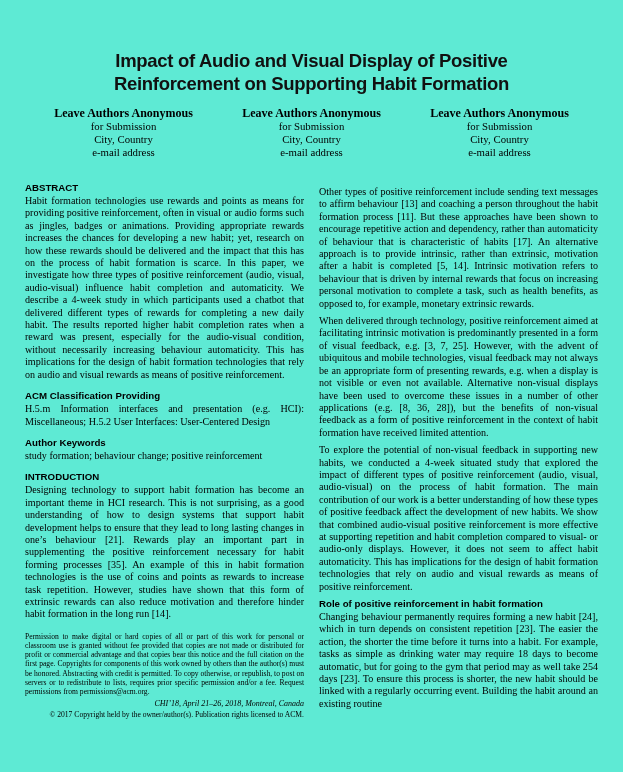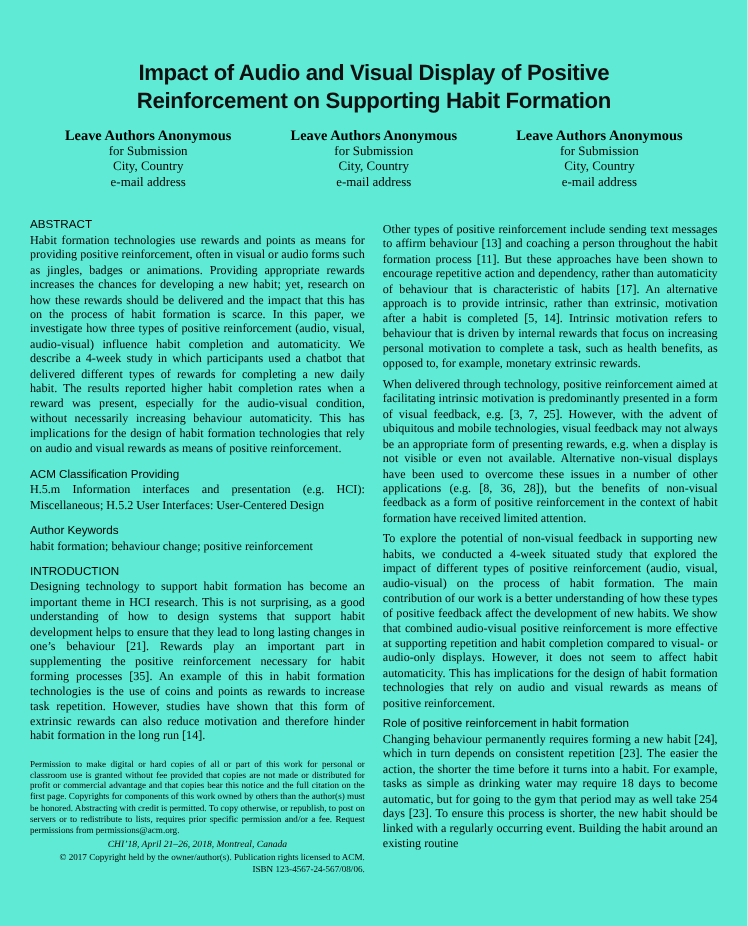--- a/index.html
+++ b/index.html
@@ -58,42 +58,42 @@
     width: 279px;
     text-align: justify;
     font-size: 10.1px;
     line-height: 12.4px;
     hyphens: auto;
     -webkit-hyphens: auto;
   }
   .col-right { padding-top: 4px; }
   .sec-heading {
     font-family: "Liberation Sans", sans-serif;
-    font-weight: normal;
+    font-weight: bold;
     font-size: 9.7px;
     line-height: 12px;
     margin: 9px 0 1px 0;
     text-align: left;
   }
   .sec-heading.first { margin-top: 0; }
   .body-para { margin: 0 0 5px 0; }
 
   
   .footnote {
     margin-top: 11px;
     text-align: justify;
     font-size: 7.6px;
     line-height: 9.2px;
   }
   .venue-line {
     font-style: italic;
     font-size: 8px;
     line-height: 10px;
     margin: 3px 0 1px 0;
-    text-align: center;
+    text-align: right;
   }
   .imprint-line {
     font-size: 7.6px;
     line-height: 9.4px;
     text-align: right;
   }
   .doi-line { font-size: 7.6px; line-height: 10px; text-align: left; }
   .doi-url {
     font-family: "Liberation Mono", "DejaVu Sans Mono", monospace;
     font-weight: bold;
@@ -135,30 +135,29 @@
   <div class="columns">
 
     <div class="col col-left">
       <h2 class="sec-heading first">ABSTRACT</h2>
       <p class="body-para">Habit formation technologies use rewards and points as means for providing positive reinforcement, often in visual or audio forms such as jingles, badges or animations. Providing appropriate rewards increases the chances for developing a new habit; yet, research on how these rewards should be delivered and the impact that this has on the process of habit formation is scarce. In this paper, we investigate how three types of positive reinforcement (audio, visual, audio-visual) influence habit completion and automaticity. We describe a 4-week study in which participants used a chatbot that delivered different types of rewards for completing a new daily habit. The results reported higher habit completion rates when a reward was present, especially for the audio-visual condition, without necessarily increasing behaviour automaticity. This has implications for the design of habit formation technologies that rely on audio and visual rewards as means of positive reinforcement.</p>
 
       <h2 class="sec-heading">ACM Classification Providing</h2>
       <p class="body-para">H.5.m Information interfaces and presentation (e.g. HCI): Miscellaneous; H.5.2 User Interfaces: User-Centered Design</p>
 
       <h2 class="sec-heading">Author Keywords</h2>
-      <p class="body-para">habit formation; behaviour change; positive reinforcement</p>
+      <p class="body-para">study formation; behaviour change; positive reinforcement</p>
 
       <h2 class="sec-heading">INTRODUCTION</h2>
       <p class="body-para">Designing technology to support habit formation has become an important theme in HCI research. This is not surprising, as a good understanding of how to design systems that support habit development helps to ensure that they lead to long lasting changes in one’s behaviour [21]. Rewards play an important part in supplementing the positive reinforcement necessary for habit forming processes [35]. An example of this in habit formation technologies is the use of coins and points as rewards to increase task repetition. However, studies have shown that this form of extrinsic rewards can also reduce motivation and therefore hinder habit formation in the long run [14].</p>
 
       <div class="footnote">
         <div>Permission to make digital or hard copies of all or part of this work for personal or classroom use is granted without fee provided that copies are not made or distributed for profit or commercial advantage and that copies bear this notice and the full citation on the first page. Copyrights for components of this work owned by others than the author(s) must be honored. Abstracting with credit is permitted. To copy otherwise, or republish, to post on servers or to redistribute to lists, requires prior specific permission and/or a fee. Request permissions from permissions@acm.org.</div>
         <div class="venue-line">CHI’18, April 21–26, 2018, Montreal, Canada</div>
         <div class="imprint-line">© 2017 Copyright held by the owner/author(s). Publication rights licensed to ACM.</div>
-        <div class="imprint-line">ISBN 123-4567-24-567/08/06.</div>
       </div>
     </div>
 
     <div class="col col-right">
       <p class="body-para">Other types of positive reinforcement include sending text messages to affirm behaviour [13] and coaching a person throughout the habit formation process [11]. But these approaches have been shown to encourage repetitive action and dependency, rather than automaticity of behaviour that is characteristic of habits [17]. An alternative approach is to provide intrinsic, rather than extrinsic, motivation after a habit is completed [5, 14]. Intrinsic motivation refers to behaviour that is driven by internal rewards that focus on increasing personal motivation to complete a task, such as health benefits, as opposed to, for example, monetary extrinsic rewards.</p>
       <p class="body-para">When delivered through technology, positive reinforcement aimed at facilitating intrinsic motivation is predominantly presented in a form of visual feedback, e.g. [3, 7, 25]. However, with the advent of ubiquitous and mobile technologies, visual feedback may not always be an appropriate form of presenting rewards, e.g. when a display is not visible or even not available. Alternative non-visual displays have been used to overcome these issues in a number of other applications (e.g. [8, 36, 28]), but the benefits of non-visual feedback as a form of positive reinforcement in the context of habit formation have received limited attention.</p>
       <p class="body-para">To explore the potential of non-visual feedback in supporting new habits, we conducted a 4-week situated study that explored the impact of different types of positive reinforcement (audio, visual, audio-visual) on the process of habit formation. The main contribution of our work is a better understanding of how these types of positive feedback affect the development of new habits. We show that combined audio-visual positive reinforcement is more effective at supporting repetition and habit completion compared to visual- or audio-only displays. However, it does not seem to affect habit automaticity. This has implications for the design of habit formation technologies that rely on audio and visual rewards as means of positive reinforcement.</p>
 
       <h3 class="sec-heading" style="margin-top:2px">Role of positive reinforcement in habit formation</h3>
       <p class="body-para">Changing behaviour permanently requires forming a new habit [24], which in turn depends on consistent repetition [23]. The easier the action, the shorter the time before it turns into a habit. For example, tasks as simple as drinking water may require 18 days to become automatic, but for going to the gym that period may as well take 254 days [23]. To ensure this process is shorter, the new habit should be linked with a regularly occurring event. Building the habit around an existing routine</p>

